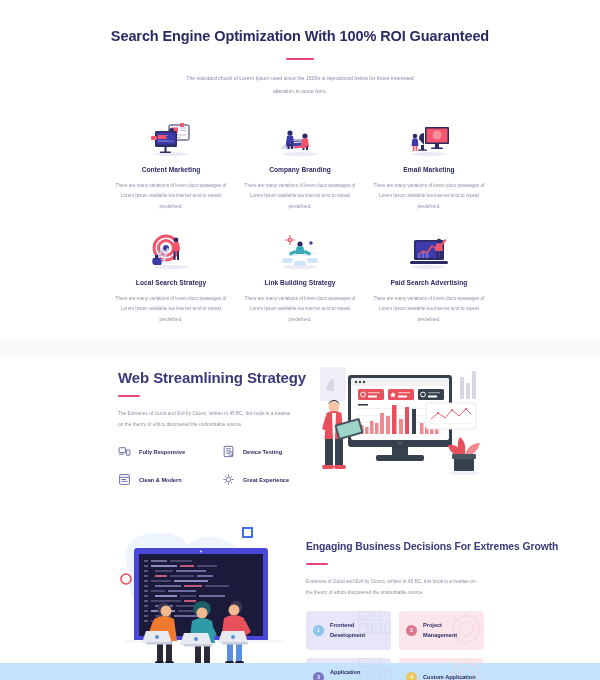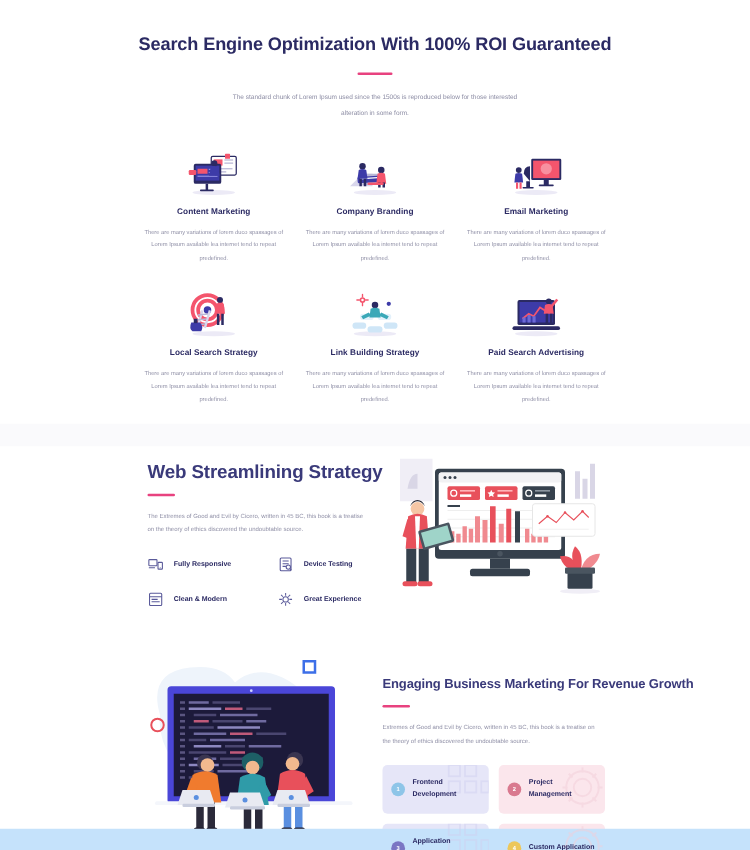--- a/index.html
+++ b/index.html
@@ -473,21 +473,21 @@
         <rect x="125" y="140" width="9" height="4" rx="2" fill="#1c1a2a"></rect>
         <path d="M112 110 h22 l4 12 h-30z" fill="#e8eaf2"></path>
         <rect x="112" y="121" width="26" height="2.5" rx="1" fill="#c9cede"></rect>
         <circle cx="123" cy="116" r="2" fill="#5a8fe0"></circle>
 
         <ellipse cx="92" cy="150" rx="62" ry="3" fill="#f2f5fa"></ellipse>
       </svg>
     </div>
 
     <div class="eg-right">
-      <h2 class="eg-title">Engaging Business Marketing For Revenue Growth</h2>
+      <h2 class="eg-title">Engaging Business Decisions For Extremes Growth</h2>
       <div class="divider-left"></div>
       <p class="eg-desc">Extremes of Good and Evil by Cicero, written in 45 BC, this book is a treatise on the theory of ethics discovered the undoubtable source.</p>
 
       <div class="tiles">
         <div class="tile v1">
           <svg class="tile-deco" width="40" height="40" viewBox="0 0 40 40">
             <g fill="none" stroke="#cfcff0" stroke-width="1.4">
               <rect x="4" y="4" width="9" height="9"></rect>
                 <rect x="17" y="4" width="9" height="9"></rect>
               <rect x="4" y="17" width="9" height="9"></rect>

